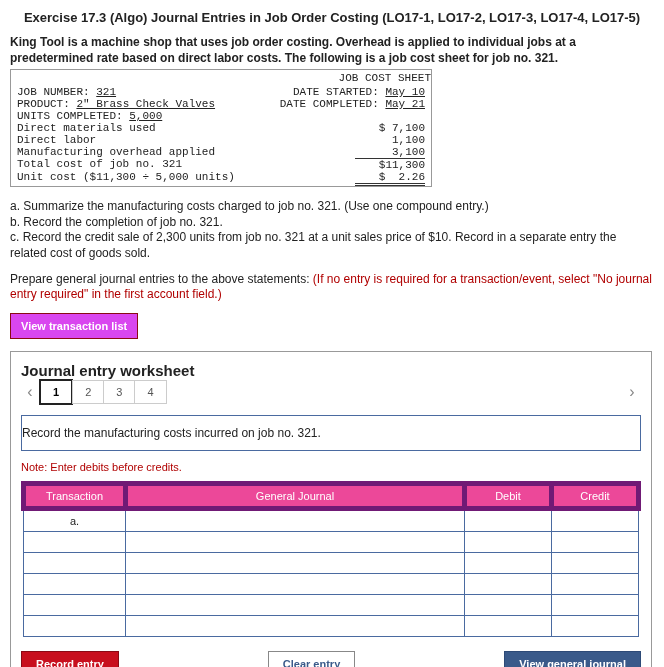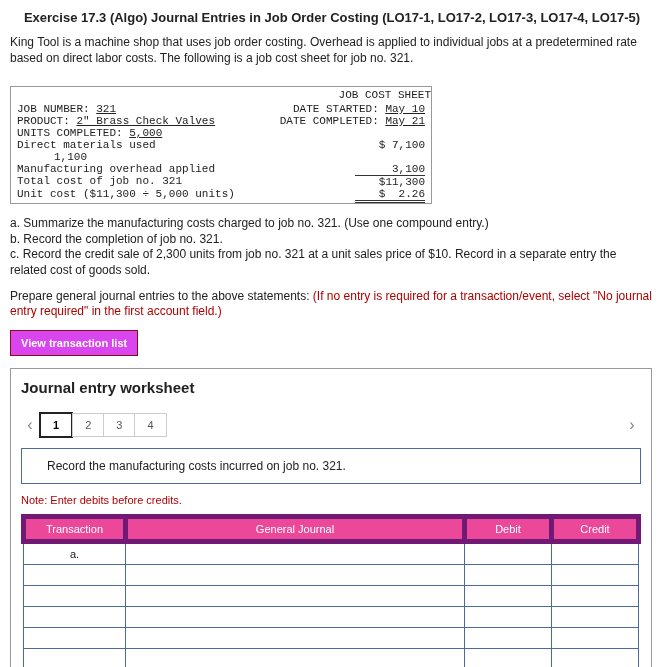--- a/index.html
+++ b/index.html
@@ -10,22 +10,23 @@
     width: 644px;
     background: #fff;
   }
   .title {
     font-weight: bold;
     font-size: 13px;
     margin-bottom: 10px;
     text-align: center;
   }
   .intro {
-    margin-bottom: 20px;
+    margin-bottom: 3px;
     line-height: 1.3;
+    font-weight: bold;
   }
   .cost-sheet {
     border: 1px solid #999;
     width: 420px;
     padding: 0;
     margin-bottom: 12px;
     font-family: "Courier New", monospace;
     font-size: 11px;
   }
   .cost-sheet .header {
@@ -63,21 +64,21 @@
     margin-bottom: 12px;
   }
   .worksheet {
     border: 1px solid #999;
     padding: 10px;
     width: 620px;
   }
   .ws-title {
     font-size: 15px;
     font-weight: bold;
-    margin-bottom: 16px;
+    margin-bottom: 0;
   }
   .tabs {
     display: flex;
     align-items: center;
     margin-bottom: 10px;
   }
   .tab-arrow {
     width: 18px;
     text-align: center;
     color: #888;
@@ -92,21 +93,21 @@
     color: #555;
   }
   .tab.active {
     border: 2px solid #222;
     font-weight: bold;
     color: #000;
   }
   .instruction-box {
     border: 1px solid #4a6aa0;
     background: #fff;
-    padding: 10px 25px;
+    padding: 10px 0;
     margin-bottom: 10px;
     font-size: 12px;
   }
   .note {
     color: #b00000;
     font-size: 11px;
     margin-bottom: 8px;
   }
   table.entry {
     border-collapse: collapse;
@@ -173,20 +174,21 @@
   <div class="row">
     <div class="label">
       <span>UNITS COMPLETED:</span> <span class="underline">5,000</span>
     </div>
   </div>
   <div class="row">
     <div class="label">Direct materials used</div>
     <div class="value">$ 7,100</div>
   </div>
   <div class="row">
+    <div class="label">Direct labor</div>
     <div class="value">1,100</div>
   </div>
   <div class="row">
     <div class="label">Manufacturing overhead applied</div>
     <div class="value">3,100</div>
   </div>
   <div class="row">
     <div class="label">Total cost of job no. 321</div>
     <div class="value total-line">$11,300</div>
   </div>

